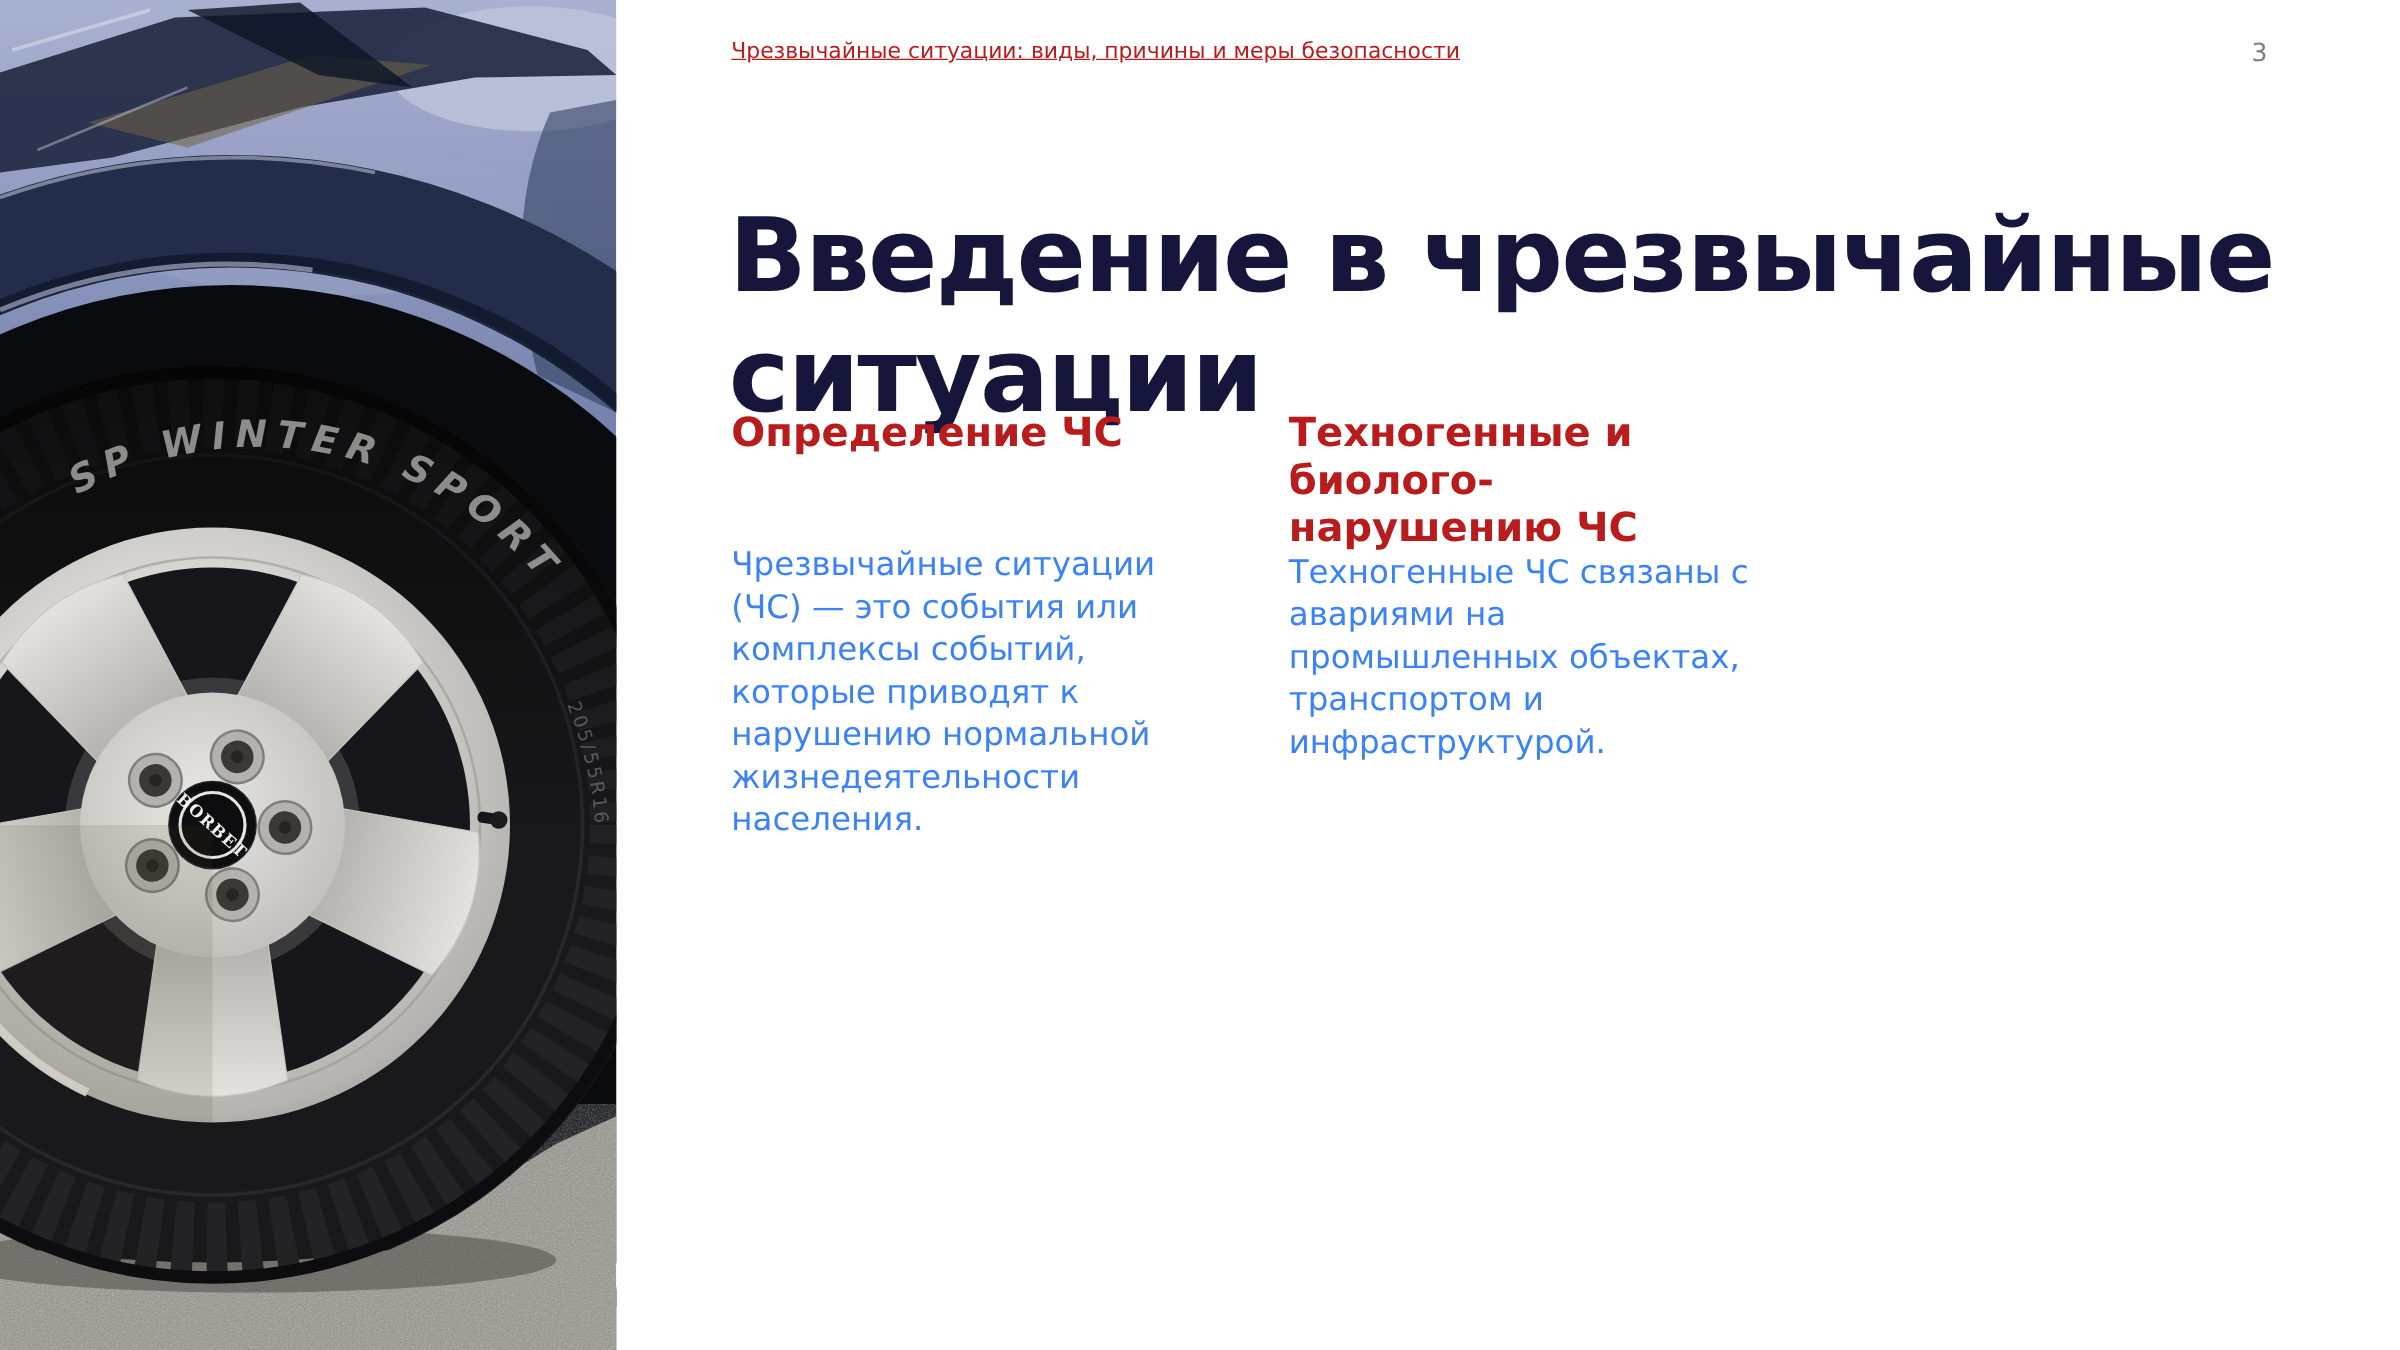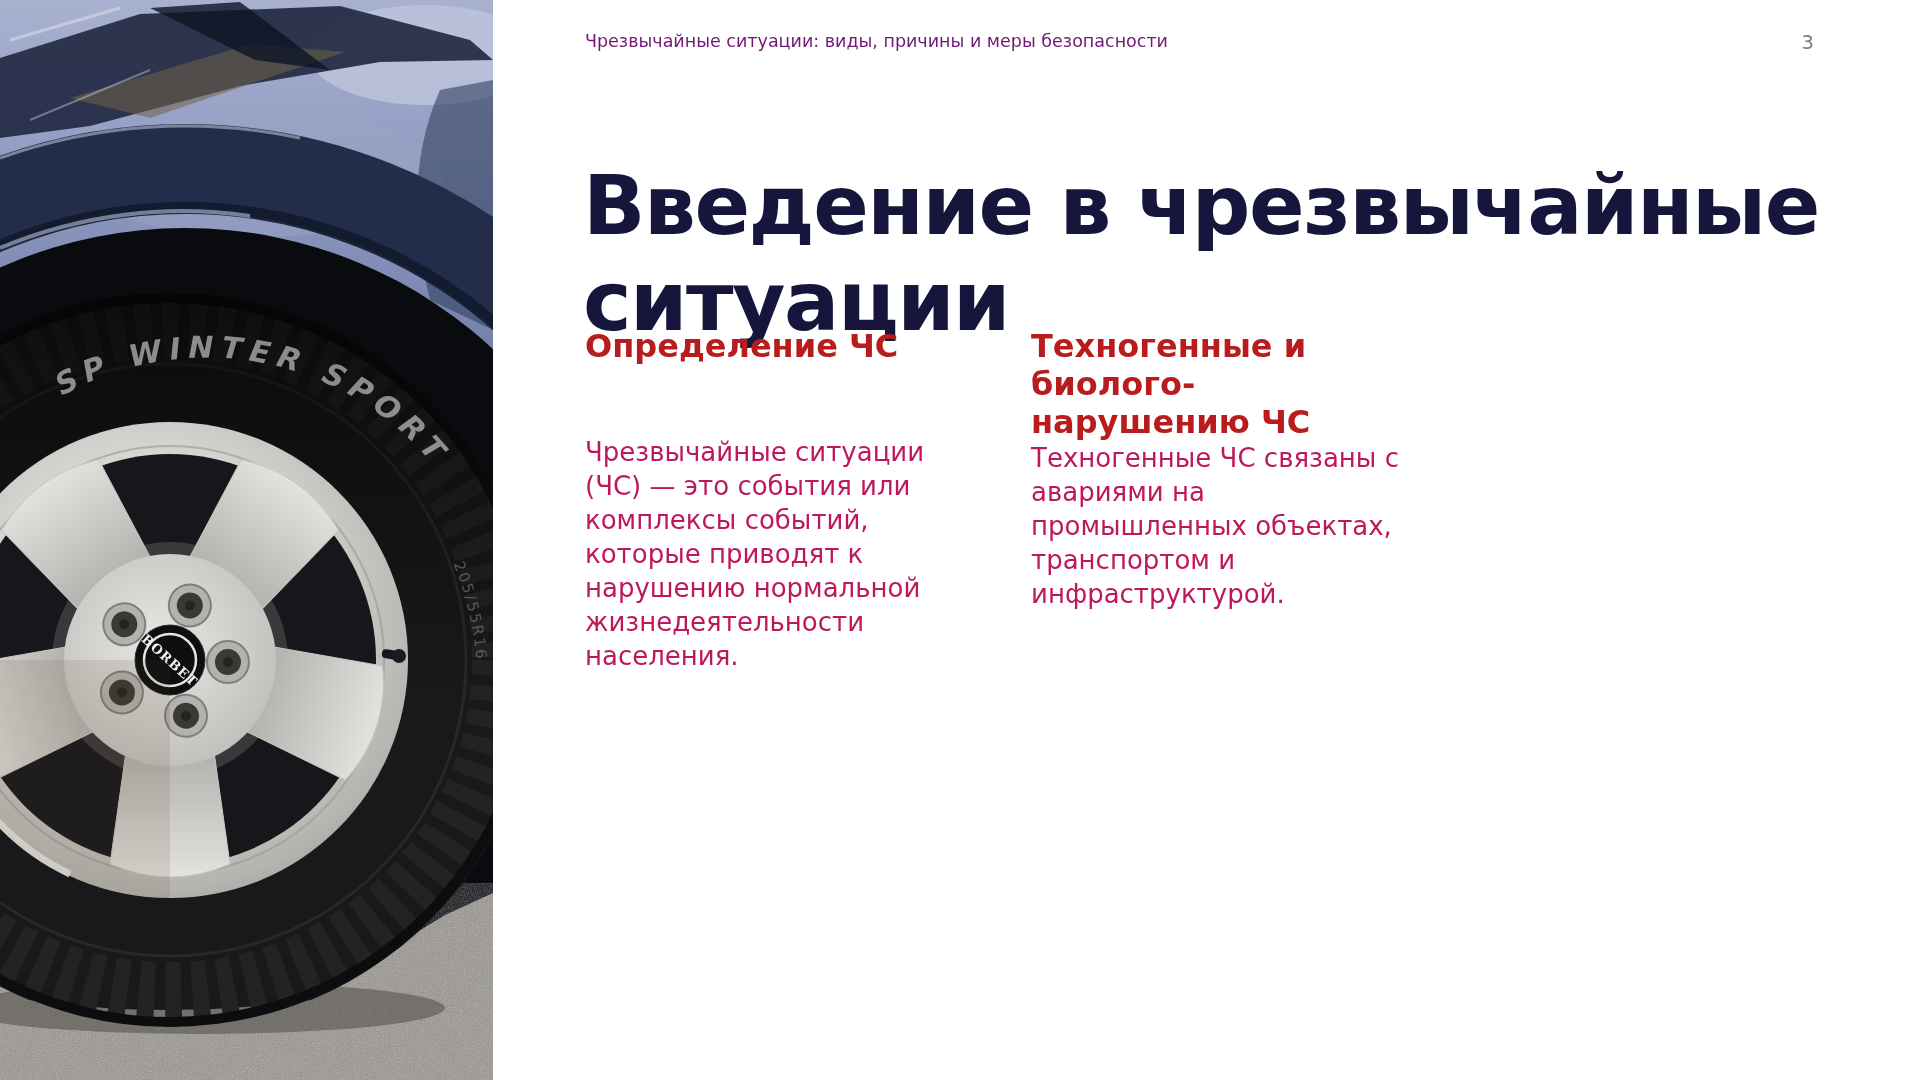--- a/index.html
+++ b/index.html
@@ -4,30 +4,30 @@
 <style>
   html,body{margin:0;padding:0;background:#ffffff;}
   .slide{position:relative;width:1920px;height:1080px;background:#ffffff;overflow:hidden;
          font-family:"DejaVu Sans","Liberation Sans",sans-serif;}
   
   .photo{position:absolute;left:0;top:0;width:493px;height:1080px;overflow:hidden;}
   .photo svg{display:block;width:493px;height:1080px;}
   
   .header-row{position:absolute;left:585px;right:106px;top:30px;display:flex;
               justify-content:space-between;align-items:flex-start;}
-  .breadcrumb{color:#701a75;font-size:17.5px;line-height:22px;}
+  .breadcrumb{color:#b91c1c;font-size:17.5px;line-height:22px;text-decoration:underline;}
   .page-number{color:#7d7d7d;font-size:20px;line-height:24px;}
   .title{position:absolute;left:583px;top:158px;width:1250px;margin:0;
          color:#16153b;font-size:82px;line-height:96px;font-weight:bold;
          letter-spacing:-1.5px;white-space:pre-line;}
   .columns{position:absolute;left:585px;top:327px;display:flex;gap:26px;}
   .col{width:420px;flex:0 0 420px;}
   .col h2{margin:0;min-height:108px;color:#b91c1c;font-size:32px;line-height:38px;
           font-weight:bold;white-space:pre-line;}
-  .col p{margin:0 0 28px 0;color:#be185d;font-size:26px;line-height:34px;white-space:pre-line;}
+  .col p{margin:0 0 28px 0;color:#3b82f6;font-size:26px;line-height:34px;white-space:pre-line;}
 </style>
 </head>
 <body>
 
 <div class="slide">
 
   <div class="photo">
     <svg viewBox="0 0 493 1080" xmlns="http://www.w3.org/2000/svg">
       <defs>
         <clipPath id="bodyClip">

